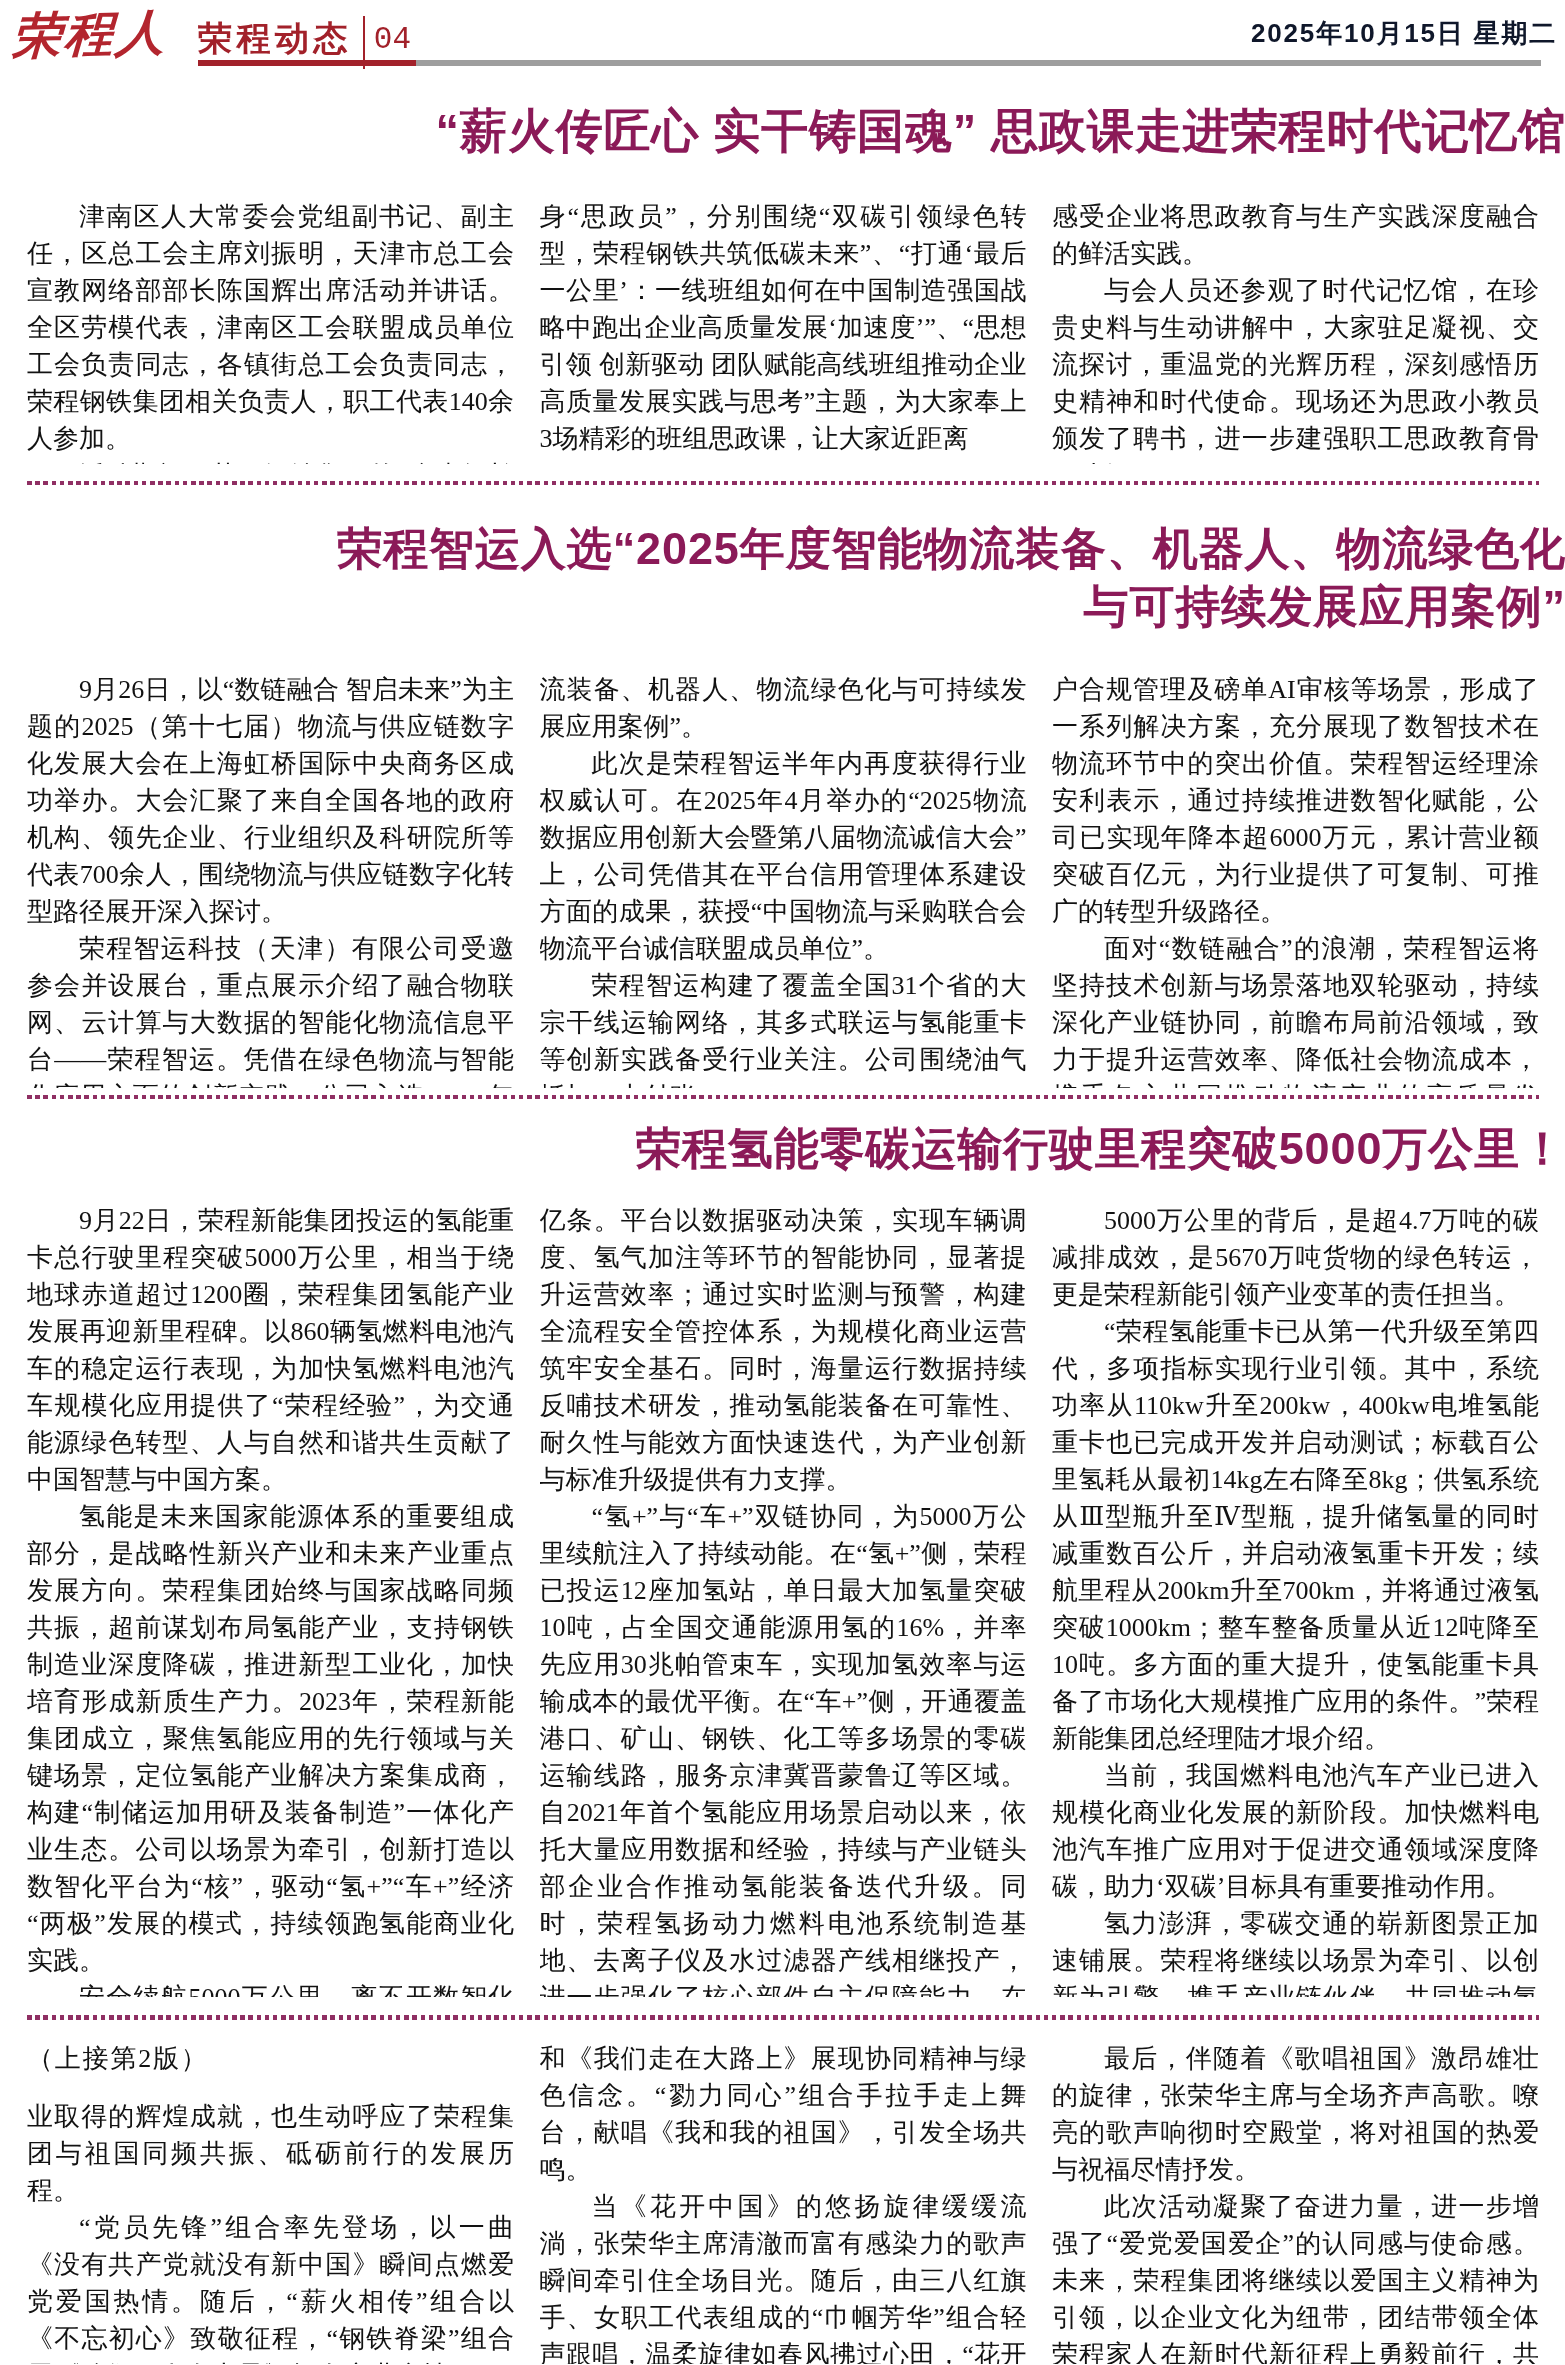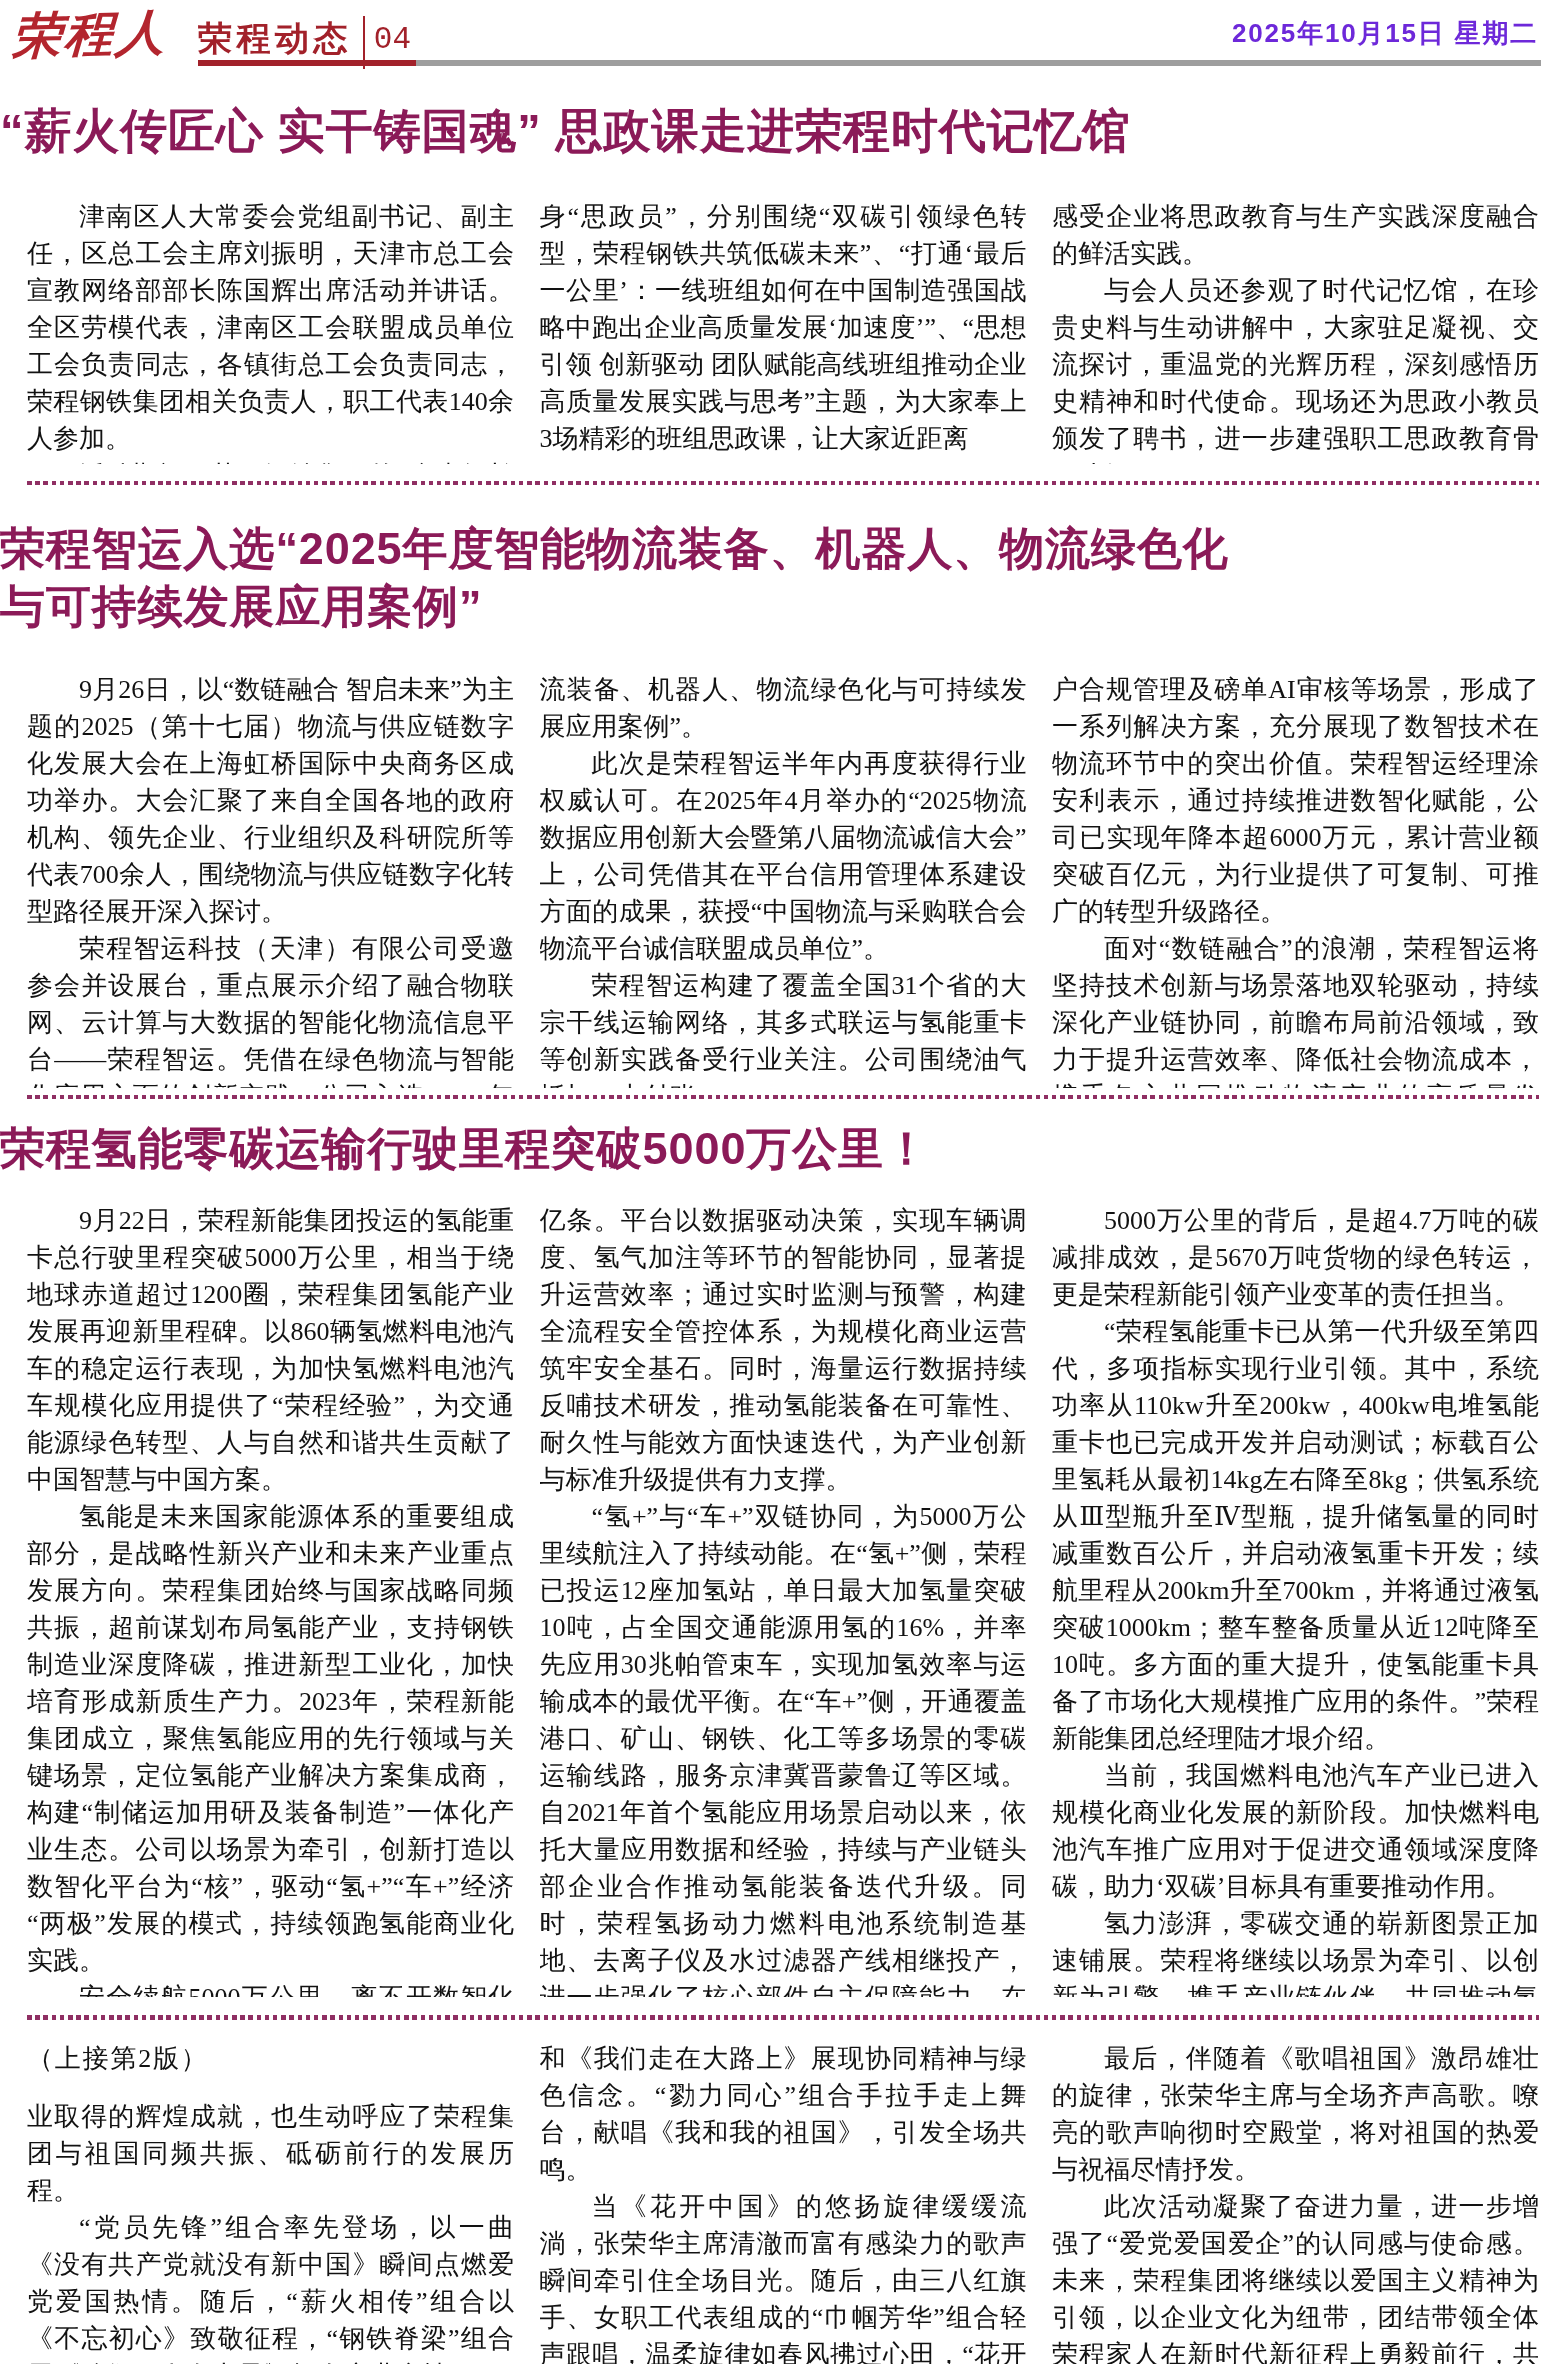--- a/index.html
+++ b/index.html
@@ -20,30 +20,30 @@
   .section-title {
     font-family:Liberation Sans, sans-serif; font-weight:900;
     font-size:34px; color:#a2212a; letter-spacing:4.5px;
   }
   .vbar { width:1.8px; height:53px; background:#a2212a; margin:0 9px 0 11px; position:relative; top:3.6px; }
   .pagenum {
     font-family:Liberation Mono, monospace;
     font-size:31px; color:#a2212a;
   }
   .issue-date {
-    position:absolute; right:28px; top:16.4px;
+    position:absolute; right:9px; top:16.4px;
     font-family:"Liberation Sans","DejaVu Sans",sans-serif; font-weight:bold;
-    font-size:26px; color:#6d28d9; letter-spacing:1.8px;
+    font-size:26px; color:#0f172a; letter-spacing:1.8px;
   }
   .rule { display:flex; height:6.4px; margin:0 25.5px 0 198px; }
   .rule-red  { width:218px; background:#a2212a; }
   .rule-gray { flex:1; background:#9e9e9e; }
   
   .title {
-    text-align:left; font-family:"Liberation Sans","DejaVu Sans",sans-serif;
+    text-align:right; font-family:"Liberation Sans","DejaVu Sans",sans-serif;
     font-weight:900; color:#8b1a58; margin:0;
   }
   .t1 { font-size:47px; line-height:1.15; margin-top:38px; letter-spacing:0.9px; }
   .t2 { font-size:45px; line-height:1.28; margin-top:35px; letter-spacing:0.9px; }
   .t3 { font-size:45px; line-height:1.15; margin-top:24px; letter-spacing:0.9px; }
   
   .cols { display:flex; gap:25.5px; margin:0 27px; }
   .col  { flex:1; overflow:hidden; text-align:justify; }
   .b1 { margin-top:40px; } .b1 .col { height:266px; }
   .b2 { margin-top:35px; } .b2 .col { height:417px; }

